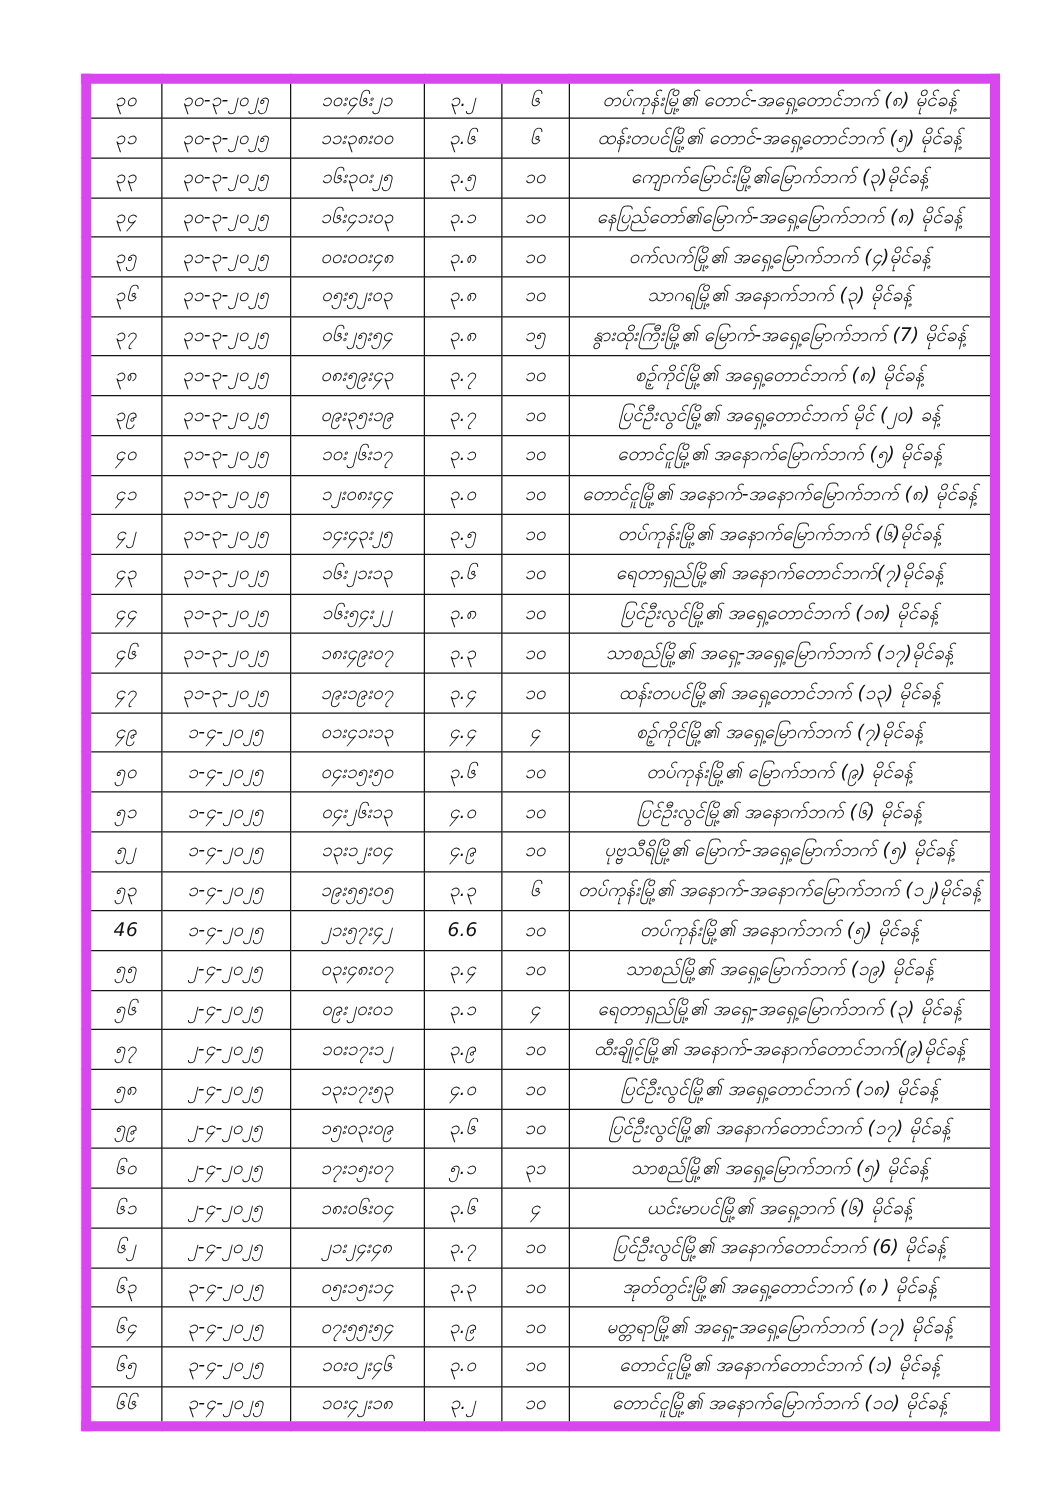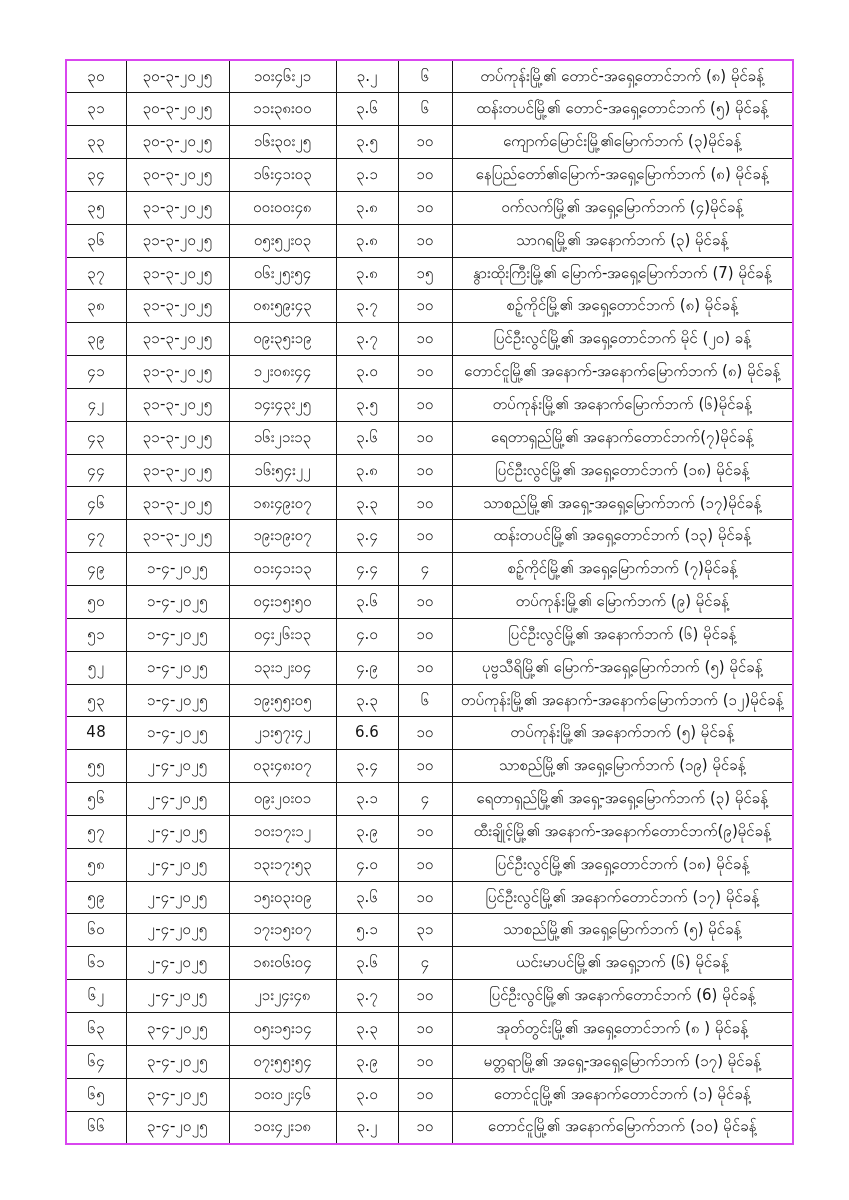--- a/index.html
+++ b/index.html
@@ -20,21 +20,22 @@
     overflow: hidden;
   }
   table.eq-table {
     position: absolute;
     left: 65px;
     top: 59px;
     width: 727px;
     height: 1086px;
     border-collapse: collapse;
     table-layout: fixed;
-    border: 2px solid #d946ef;
+    border: 8px solid #d946ef;
+    font-style: italic;
   }
   table.eq-table td {
     border: 1.5px solid #141414;
     padding: 0;
     text-align: center;
     vertical-align: middle;
     font-size: 15px;
     line-height: 1.05;
     color: #131313;
     overflow: hidden;
@@ -132,20 +133,28 @@
   </tr>
         <tr>
     <td class="c-no">၃၉</td>
     <td class="c-date">၃၁-၃-၂၀၂၅</td>
     <td class="c-time">၀၉း၃၅း၁၉</td>
     <td class="c-mag">၃.၇</td>
     <td class="c-depth">၁၀</td>
     <td class="c-loc">ပြင်ဦးလွင်မြို့၏ အရှေ့တောင်ဘက် မိုင် (၂၀) ခန့်</td>
   </tr>
         <tr>
+    <td class="c-no">၄၀</td>
+    <td class="c-date">၃၁-၃-၂၀၂၅</td>
+    <td class="c-time">၁၀း၂၆း၁၇</td>
+    <td class="c-mag">၃.၁</td>
+    <td class="c-depth">၁၀</td>
+    <td class="c-loc">တောင်ငူမြို့၏ အနောက်မြောက်ဘက် (၅) မိုင်ခန့်</td>
+  </tr>
+        <tr>
     <td class="c-no">၄၁</td>
     <td class="c-date">၃၁-၃-၂၀၂၅</td>
     <td class="c-time">၁၂း၀၈း၄၄</td>
     <td class="c-mag">၃.၀</td>
     <td class="c-depth">၁၀</td>
     <td class="c-loc">တောင်ငူမြို့၏ အနောက်-အနောက်မြောက်ဘက် (၈) မိုင်ခန့်</td>
   </tr>
         <tr>
     <td class="c-no">၄၂</td>
     <td class="c-date">၃၁-၃-၂၀၂၅</td>
@@ -220,21 +229,21 @@
   </tr>
         <tr>
     <td class="c-no">၅၃</td>
     <td class="c-date">၁-၄-၂၀၂၅</td>
     <td class="c-time">၁၉း၅၅း၀၅</td>
     <td class="c-mag">၃.၃</td>
     <td class="c-depth">၆</td>
     <td class="c-loc">တပ်ကုန်းမြို့၏ အနောက်-အနောက်မြောက်ဘက် (၁၂)မိုင်ခန့်</td>
   </tr>
         <tr>
-    <td class="c-no">48</td>
+    <td class="c-no">46</td>
     <td class="c-date">၁-၄-၂၀၂၅</td>
     <td class="c-time">၂၁း၅၇း၄၂</td>
     <td class="c-mag">6.6</td>
     <td class="c-depth">၁၀</td>
     <td class="c-loc">တပ်ကုန်းမြို့၏ အနောက်ဘက် (၅) မိုင်ခန့်</td>
   </tr>
         <tr>
     <td class="c-no">၅၅</td>
     <td class="c-date">၂-၄-၂၀၂၅</td>
     <td class="c-time">၀၃း၄၈း၀၇</td>

